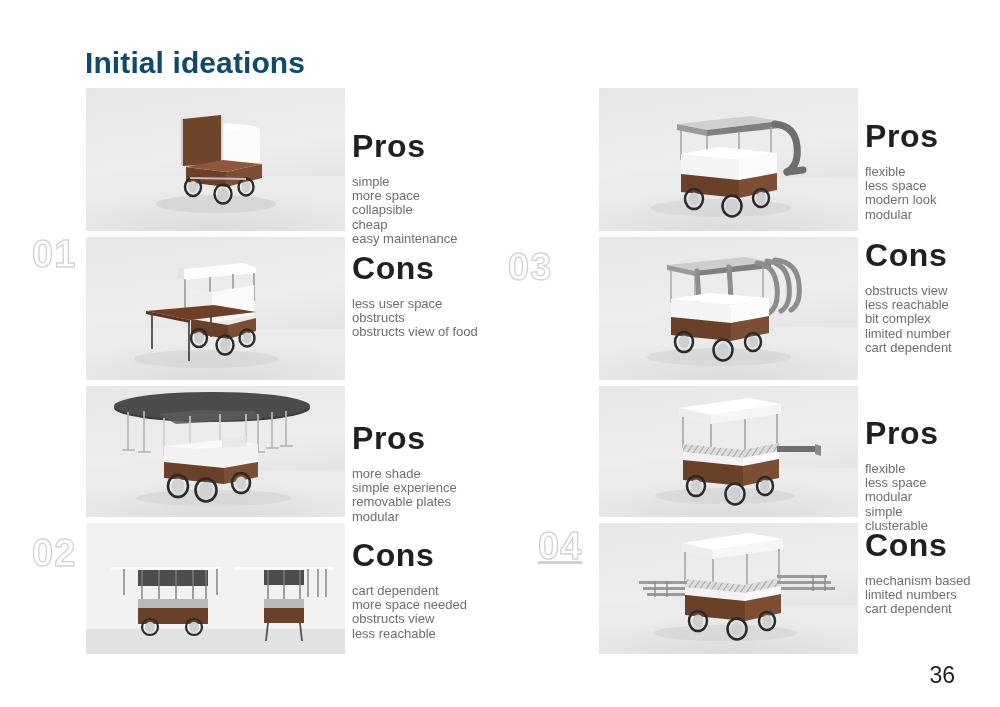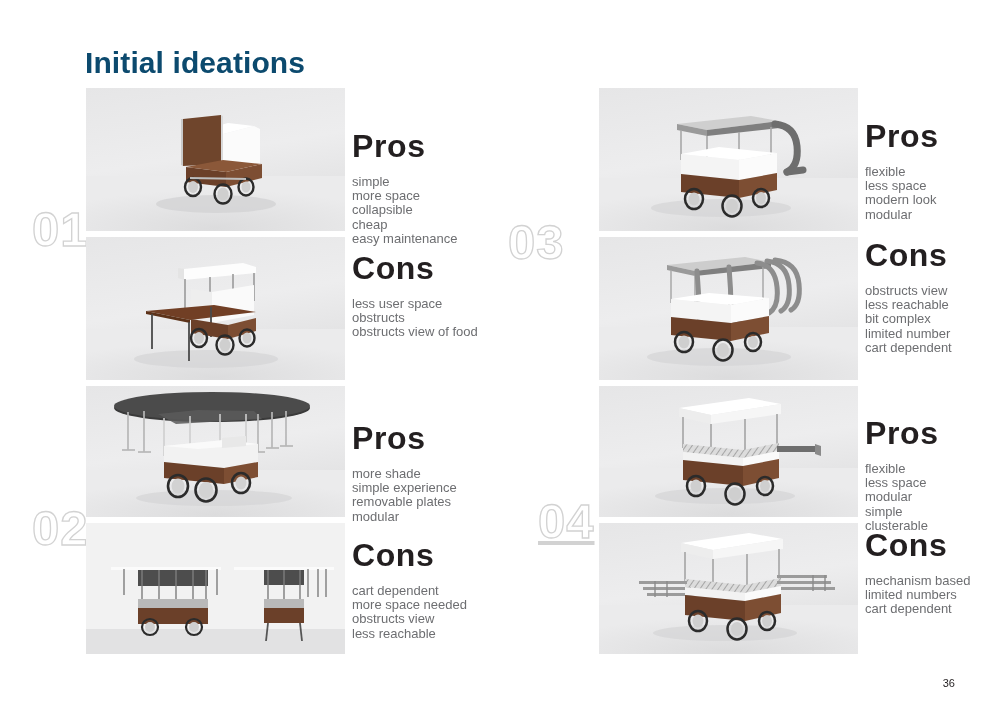--- a/index.html
+++ b/index.html
@@ -11,31 +11,32 @@
   .slide{position:absolute;inset:0;}
 
   .page-title{
     position:absolute;left:85px;top:46px;
     font-size:30px;font-weight:700;letter-spacing:.1px;
     color:#0c4a6e;
   }
 
   .page-number{
     position:absolute;right:45px;bottom:18px;
-    font-size:11px;color:#231f20;
+    font-size:23px;color:#231f20;
   }
 
   
   .index-num{
     position:absolute;
-    font-size:49px;font-weight:700;letter-spacing:1px;
+    font-size:38px;font-weight:700;letter-spacing:1px;
     color:transparent;
     -webkit-text-stroke:1.3px #d2d2d2;
     line-height:1;
     user-select:none;
+    margin-top:30px;
   }
   .idx01{left:32px;top:205px;}
   .idx02{left:32px;top:504px;}
   .idx03{left:508px;top:218px;}
   .idx04{left:538px;top:497px;text-decoration:underline;}
 
   
   .panel{position:absolute;overflow:hidden;background:#e9e9ea;}
   .panel svg{display:block;width:100%;height:100%;}
 

